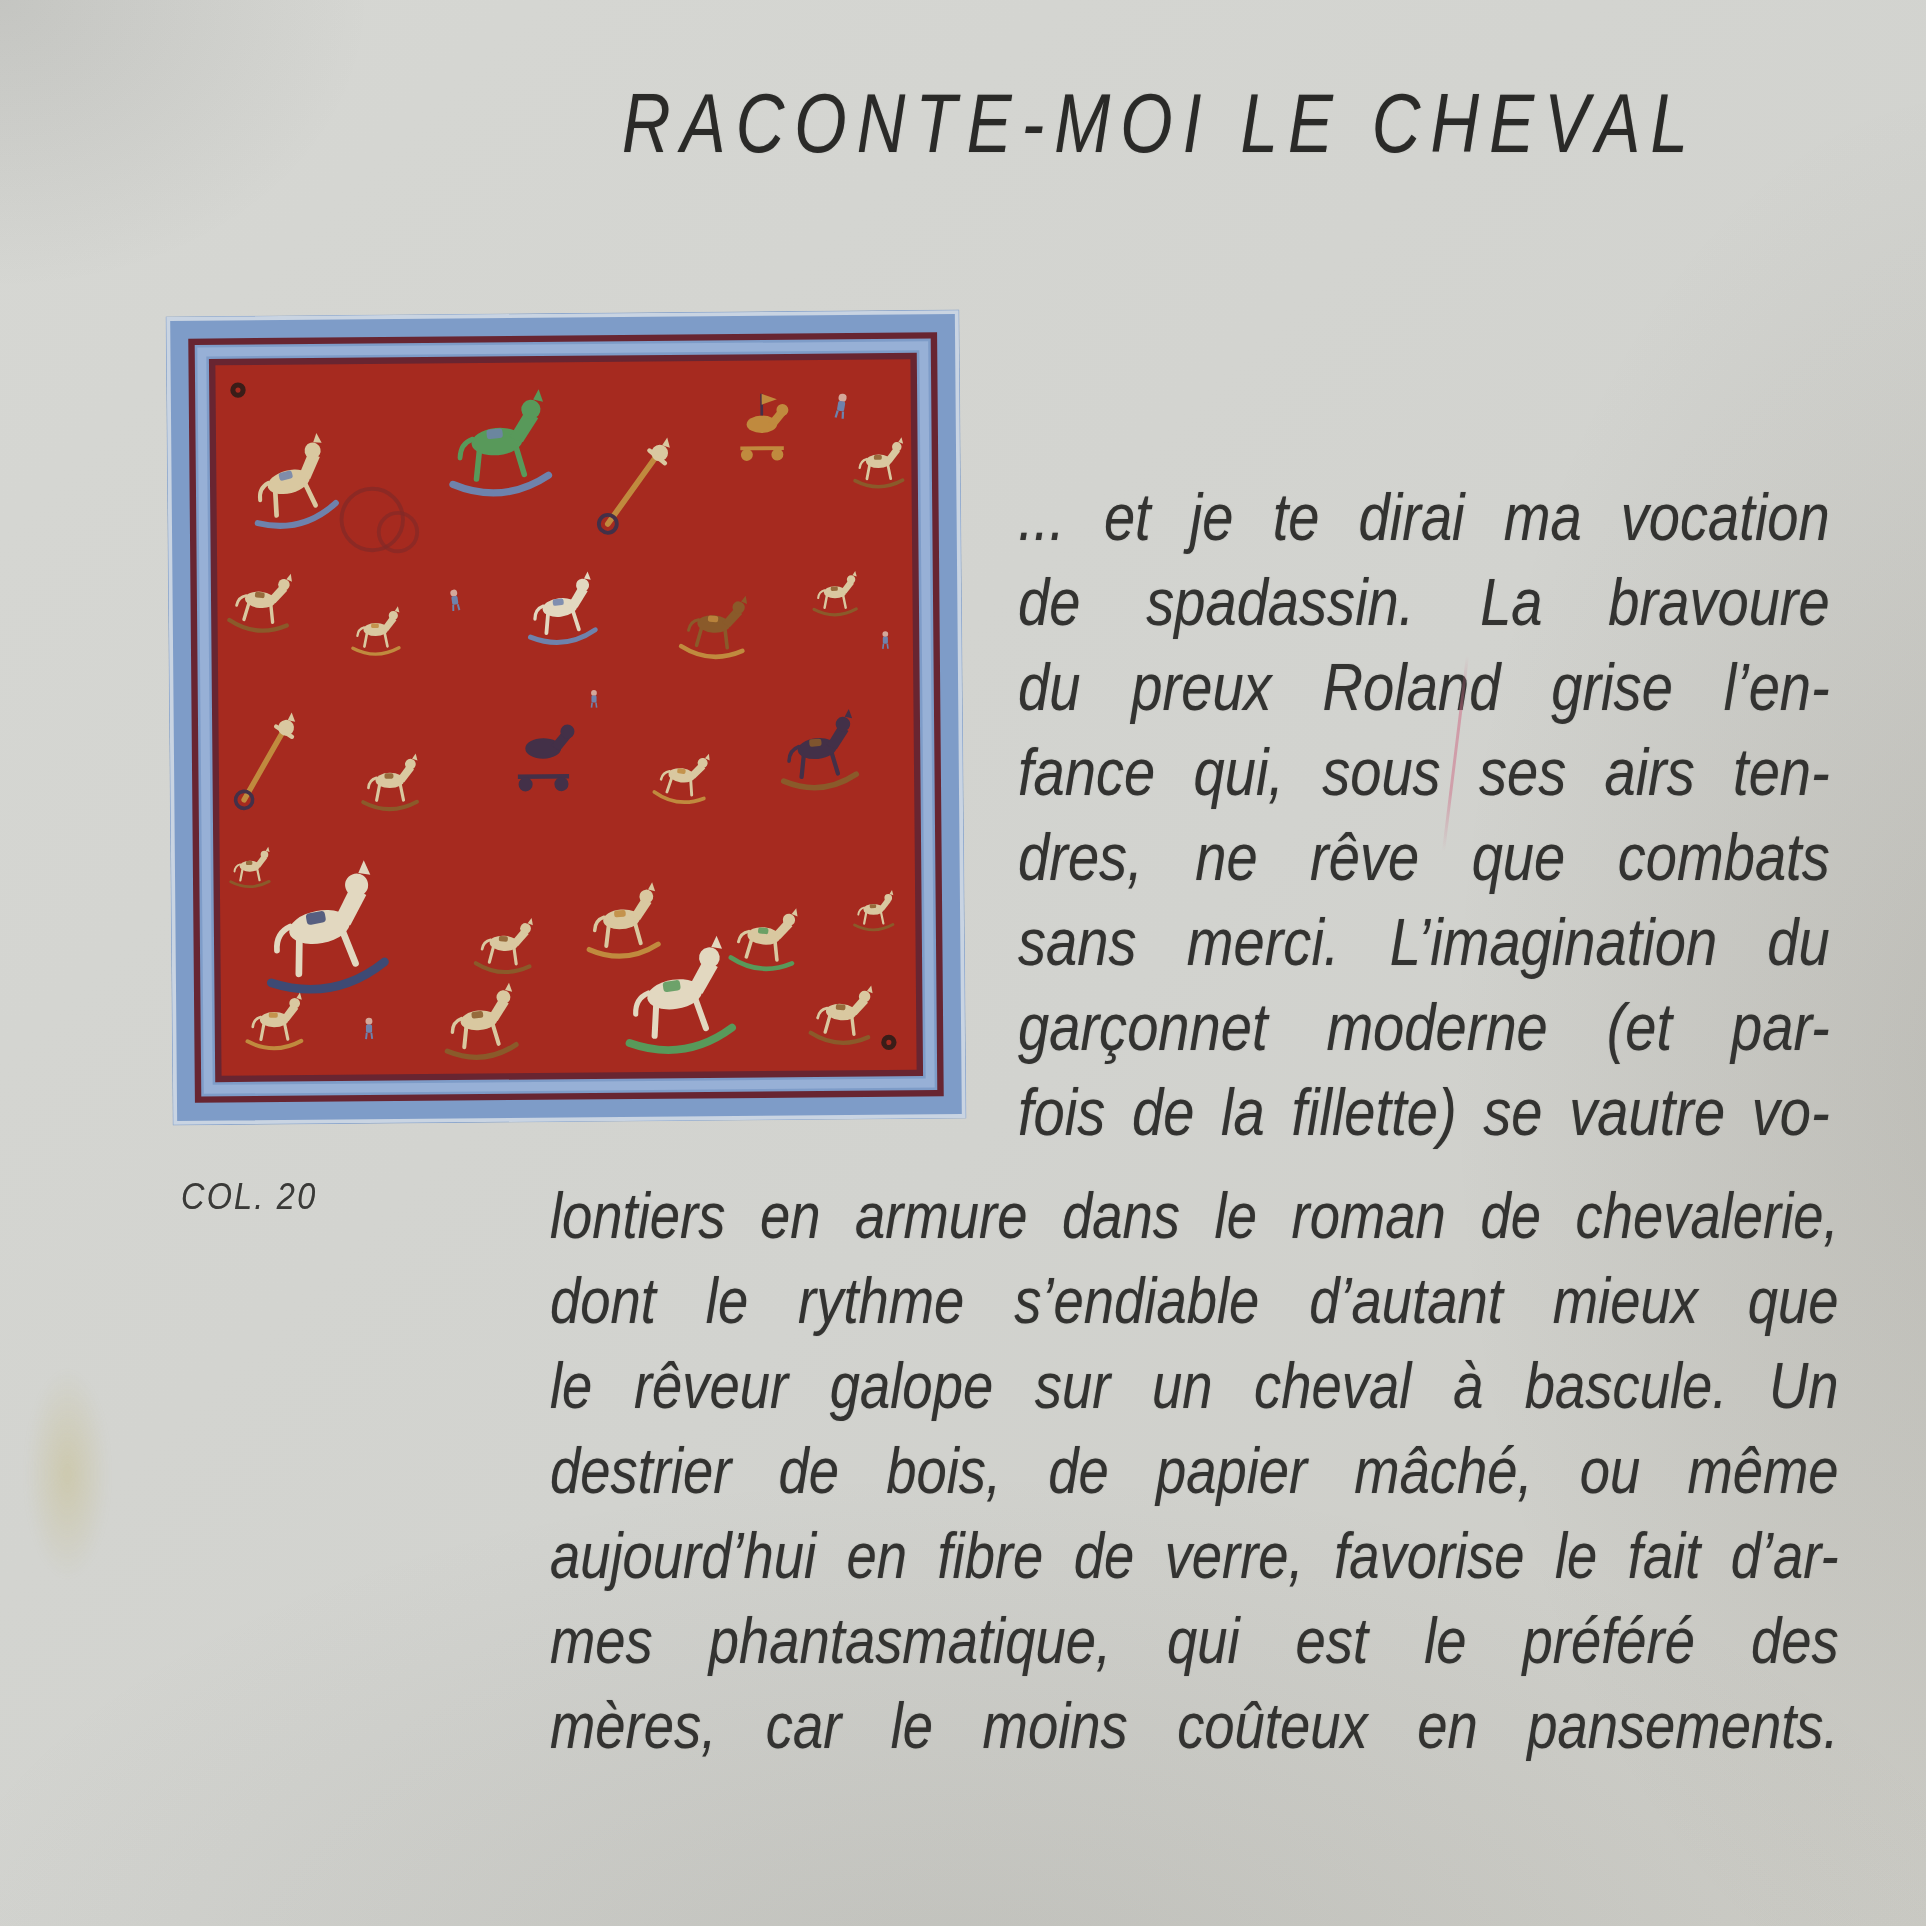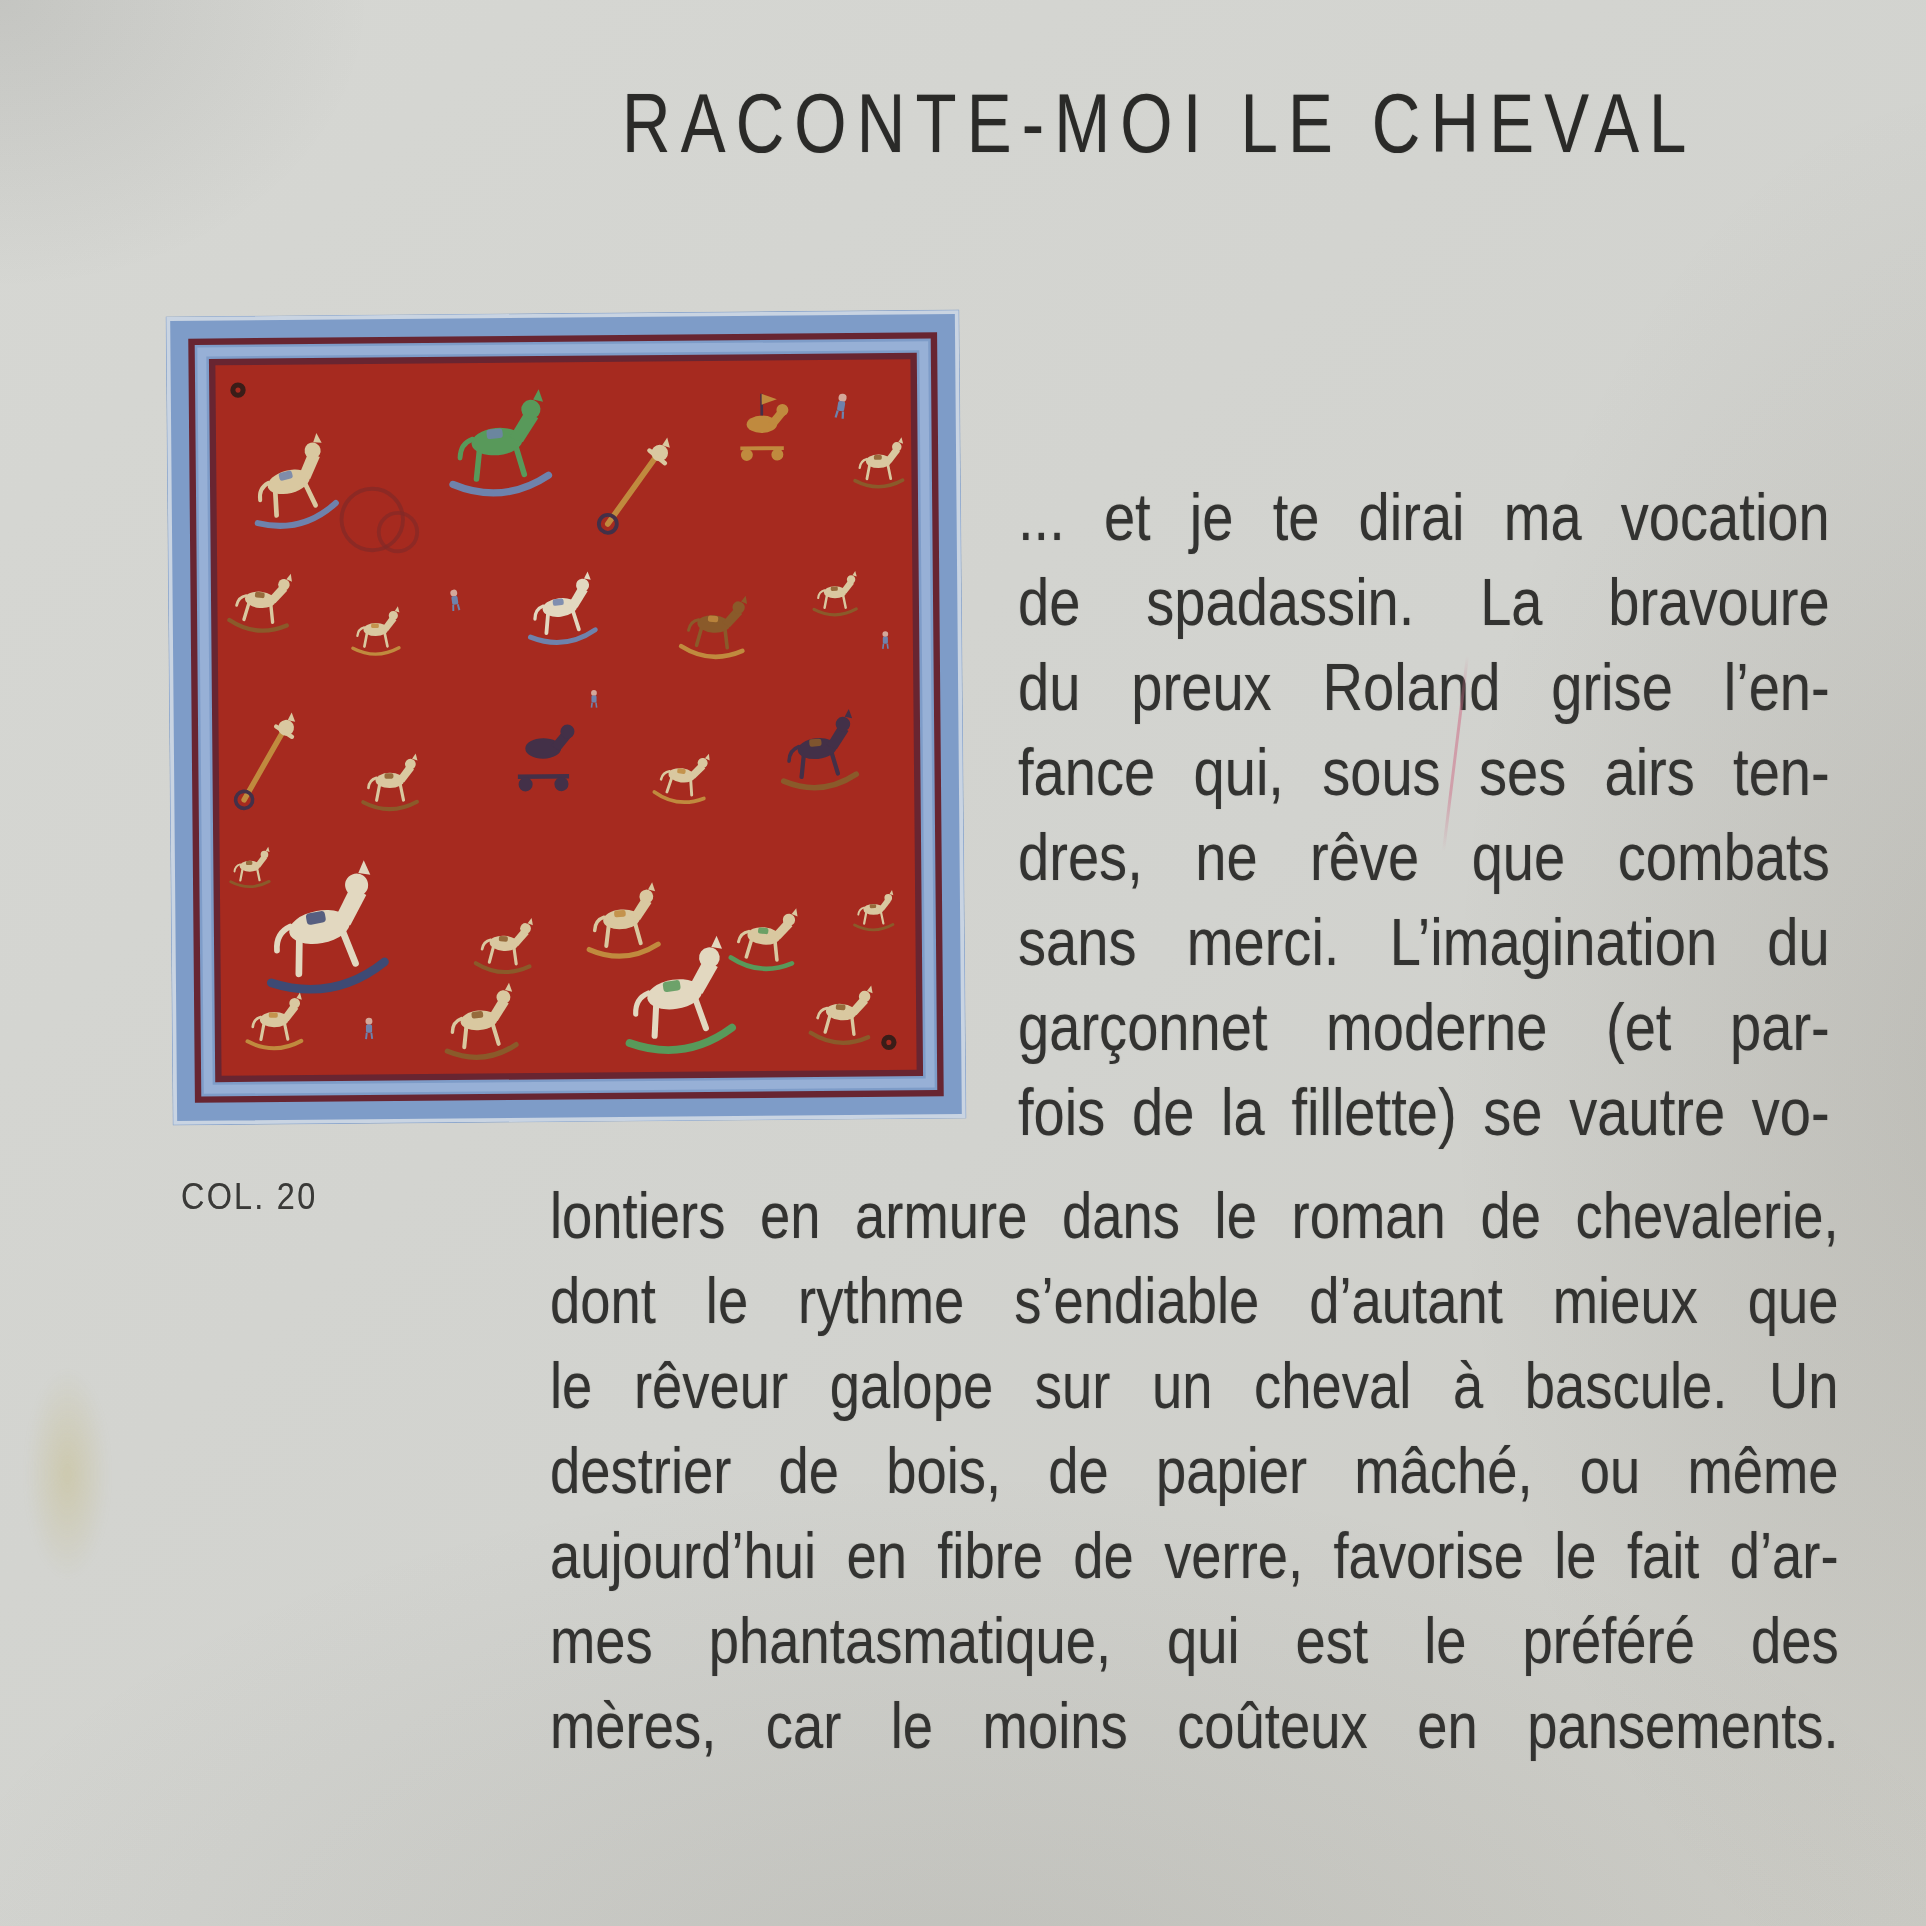--- a/index.html
+++ b/index.html
@@ -3,21 +3,21 @@
 <meta charset="utf-8">
 <style>
   html,body{margin:0;padding:0;}
   body{width:1926px;height:1926px;overflow:hidden;position:relative;
        font-family:"Liberation Sans", sans-serif;}
   .page{position:absolute;inset:0;
     background:
       radial-gradient(573px 446px at 0% 0%, rgba(40,40,38,0.10), transparent 65%),
       radial-gradient(764px 1401px at 103% 55%, rgba(70,62,50,0.13), transparent 70%),
       radial-gradient(1529px 764px at 50% 104%, rgba(60,58,50,0.10), transparent 70%),
-      linear-gradient(135deg, #d6d7d3 0%, var(--paper,#d2d3cf) 55%, #ccccc6 100%);}
+      linear-gradient(135deg, #d6d7d3 0%, var(--paper,#d2d3cf) 55%, #ccccc6 100%); font-style: italic;}
   .title{position:absolute;left:622px;top:75px;margin:0;
     font-size:84px;font-weight:400;letter-spacing:12.7px;white-space:nowrap;
     color:var(--title_ink,#2a2a28);transform:scaleX(0.80);transform-origin:0 0;
     text-shadow:0 0 1.3px rgba(42,42,40,0.35);}
   .colblock{position:absolute;left:1018px;top:475px;width:955px;
     font-size:66px;color:var(--ink,#333331);transform:scaleX(0.85);transform-origin:0 0;
     text-shadow:0 0 1.3px rgba(51,51,49,0.35);}
   .parablock{position:absolute;left:550px;top:1174px;width:1516px;
     font-size:64px;color:var(--ink,#333331);transform:scaleX(0.85);transform-origin:0 0;
     text-shadow:0 0 1.3px rgba(51,51,49,0.35);}

